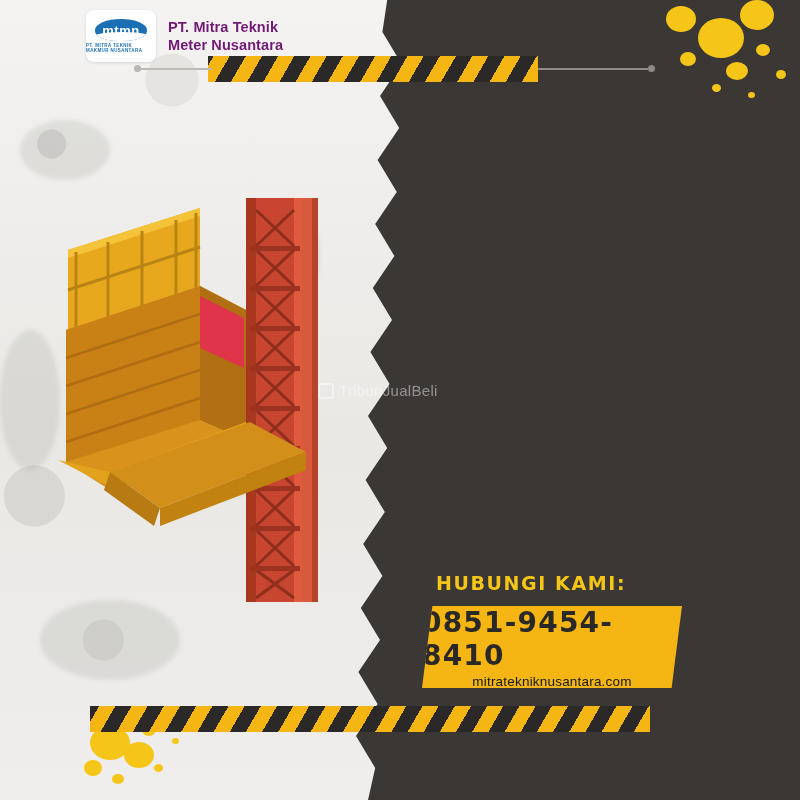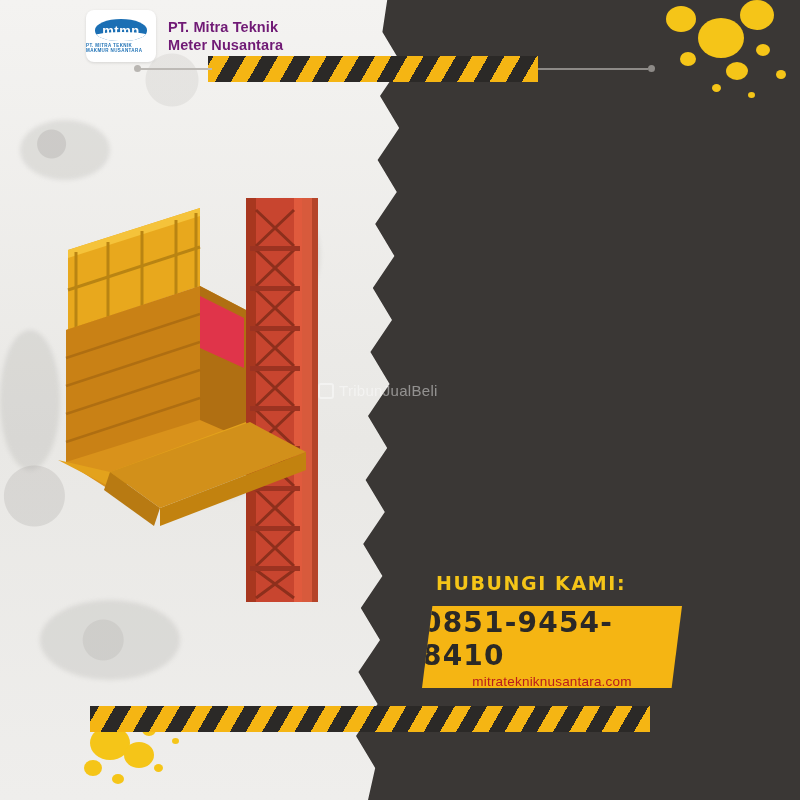--- a/index.html
+++ b/index.html
@@ -233,21 +233,21 @@
     gap: 2px;
   }
   .phone {
     color: #2b2927;
     font-size: 28px;
     font-weight: bold;
     letter-spacing: 1.2px;
     font-family: "DejaVu Sans", sans-serif;
   }
   .website {
-    color: #b91c1c;
+    color: #0f172a;
     font-size: 13.5px;
     letter-spacing: 0.2px;
   }
 
   
   .lift { position: absolute; left: 50px; top: 190px; width: 340px; height: 470px; }
 
   
   .watermark {
     position: absolute;

